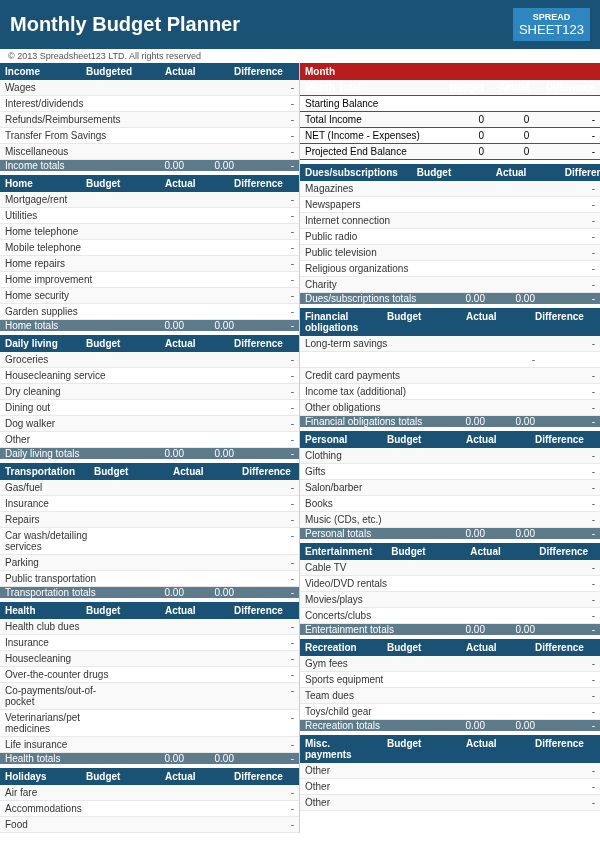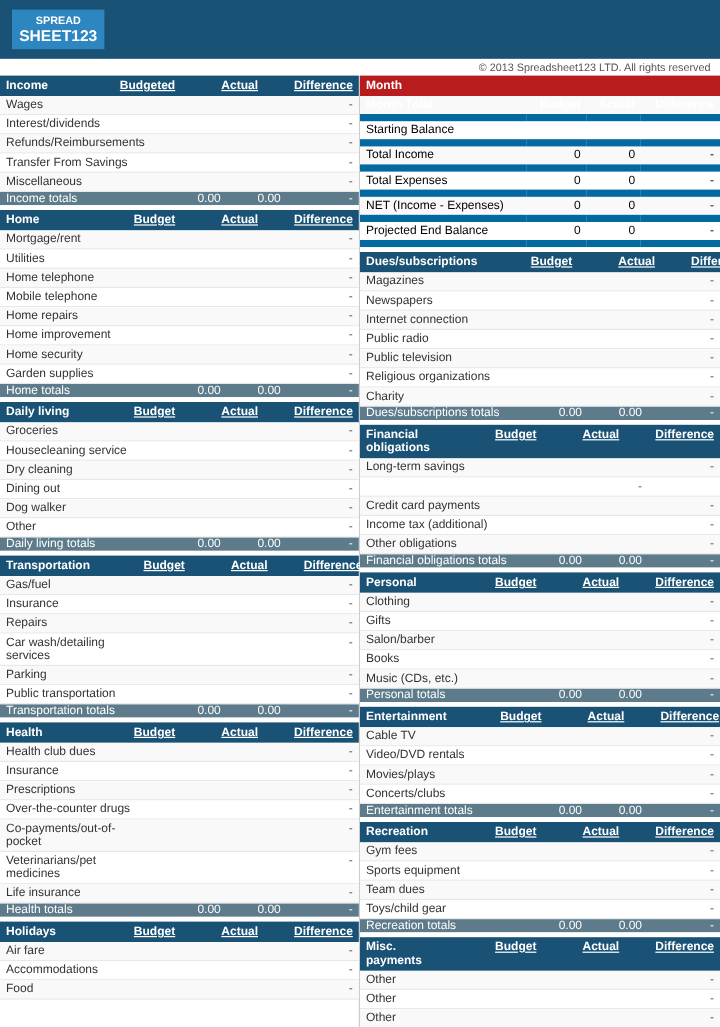--- a/index.html
+++ b/index.html
@@ -2,66 +2,67 @@
 <html><head>
   <meta charset="utf-8">
   <style>
     * { box-sizing: border-box; margin: 0; padding: 0; }
     body { font-family: Arial, sans-serif; font-size: 10px; background: #fff; width: 600px; }
 
     .header { background: #1a5276; color: white; padding: 8px 10px; display: flex; align-items: center; justify-content: space-between; }
     .header-title { font-size: 20px; font-weight: bold; color: white; }
     .logo { background: #2e86c1; color: white; font-size: 11px; font-weight: bold; padding: 4px 6px; text-align: center; }
     .logo-top { font-size: 9px; }
-    .logo-bottom { font-size: 13px; font-weight: bold; }
-
-    .copyright { text-align: right; font-size: 9px; color: #555; padding: 2px 8px; }
+    .logo-bottom { font-size: 13px; font-weight: normal; }
+
+    .copyright { font-size: 9px; color: #555; padding: 2px 8px; }
 
     .main { display: flex; gap: 0; }
     .col-left { width: 300px; border-right: 1px solid #ccc; }
     .col-right { width: 300px; }
 
     .section { margin-bottom: 0; }
 
     .section-header { background: #1a5276; color: white; display: grid; padding: 3px 5px; font-weight: bold; font-size: 10px; gap: 19px; }
     .section-header.four-col { grid-template-columns: 1fr 60px 50px 60px; }
 
     .section-header span { color: white; }
-    .section-header .col-right-align { text-align: right; text-decoration: underline; }
+    .section-header .col-right-align { text-align: left; }
 
     .row { display: grid; border-bottom: 1px solid #e8e8e8; padding: 2px 5px; }
     .row.four-col { grid-template-columns: 1fr 60px 50px 60px; }
 
     .row:nth-child(odd) { background: #f9f9f9; }
     .row:nth-child(even) { background: #fff; }
 
     .row span { font-size: 10px; color: #333; }
     .row .num { text-align: right; color: #555; }
     .row .dash { text-align: right; color: #555; }
 
     .totals-row { background: #5d7b8a !important; color: white; font-weight: normal; display: grid; padding: 0 5px; }
     .totals-row.four-col { grid-template-columns: 1fr 60px 50px 60px; }
     .totals-row span { color: white; font-size: 10px; }
     .totals-row .num { text-align: right; }
 
     
     .month-section-header { background: #b91c1c; color: white; padding: 3px 5px; font-weight: bold; font-size: 10px; }
     .month-totals-table { width: 100%; border-collapse: collapse; }
-    .month-totals-table td { font-size: 10px; padding: 2px 5px; border-bottom: 6px solid #0369a1; }
+    .month-totals-table td { font-size: 10px; padding: 2px 5px; border-bottom: 1px solid #0369a1; }
     .month-totals-table tr:nth-child(odd) td { background: #f9f9f9; }
     .month-totals-table tr:nth-child(even) td { background: #fff; }
     .month-totals-table .header-row td { background: #5d7b8a; color: white; font-weight: bold; }
     .month-totals-table td.right { text-align: right; }
 
     .section-gap { height: 4px; background: #fff; }
   </style>
 </head>
 <body>
 
 <div class="header">
+  <span class="header-title">Monthly Budget Planner</span>
   <div class="logo">
     <div class="logo-top">SPREAD</div>
     <div class="logo-bottom">SHEET123</div>
   </div>
 </div>
 <div class="copyright">© 2013 Spreadsheet123 LTD. All rights reserved</div>
 
 <div class="main">
 
   <div class="col-left">
@@ -306,21 +307,21 @@
       <span class="num"></span>
       <span class="dash">-</span>
     </div>
           <div class="row four-col">
       <span>Insurance</span>
       <span class="num"></span>
       <span class="num"></span>
       <span class="dash">-</span>
     </div>
           <div class="row four-col">
-      <span>Prescriptions</span>
+      <span>Housecleaning</span>
       <span class="num"></span>
       <span class="num"></span>
       <span class="dash">-</span>
     </div>
           <div class="row four-col">
       <span>Over-the-counter drugs</span>
       <span class="num"></span>
       <span class="num"></span>
       <span class="dash">-</span>
     </div>
@@ -403,26 +404,20 @@
           <td class="right"></td>
           <td class="right"></td>
         </tr>
         <tr>
           <td>Total Income</td>
           <td class="right">0</td>
           <td class="right">0</td>
           <td class="right">-</td>
         </tr>
         <tr>
-          <td>Total Expenses</td>
-          <td class="right">0</td>
-          <td class="right">0</td>
-          <td class="right">-</td>
-        </tr>
-        <tr>
           <td>NET (Income - Expenses)</td>
           <td class="right">0</td>
           <td class="right">0</td>
           <td class="right">-</td>
         </tr>
         <tr>
           <td>Projected End Balance</td>
           <td class="right">0</td>
           <td class="right">0</td>
           <td class="right">-</td>

